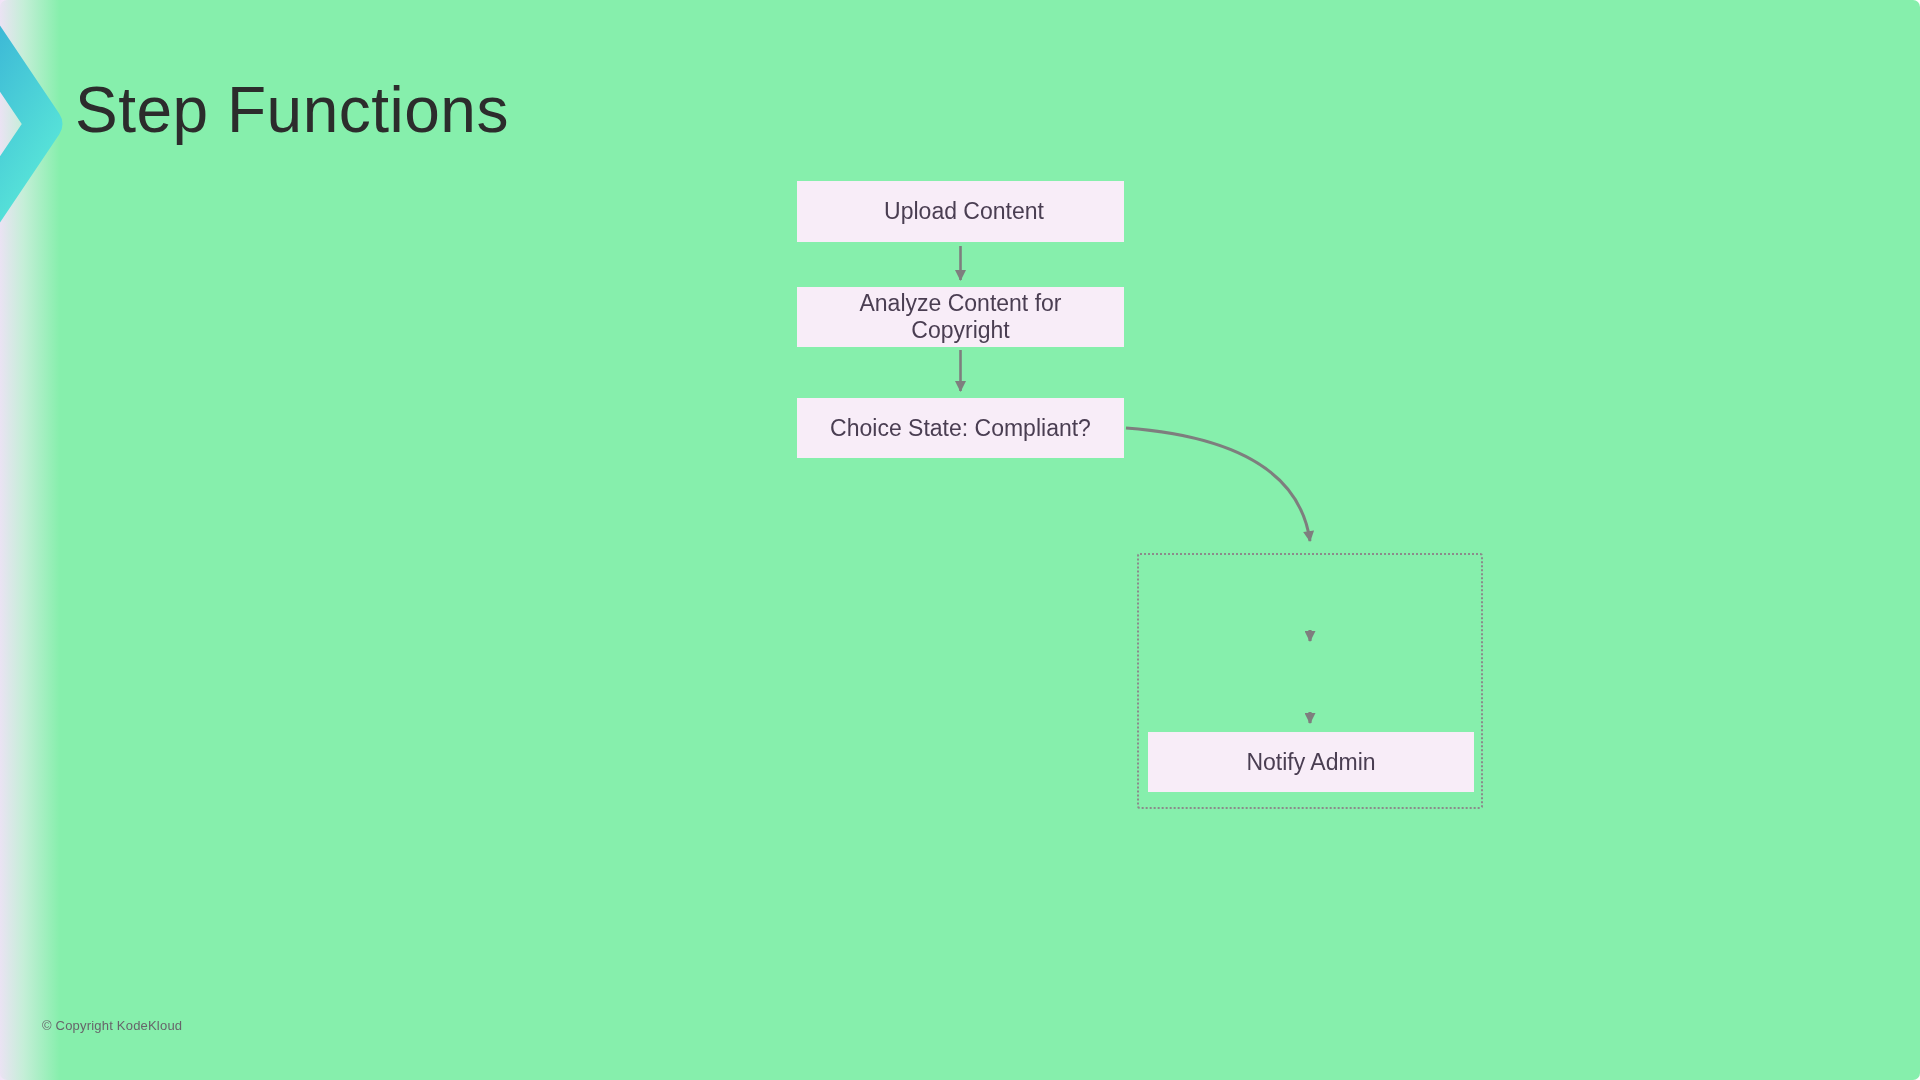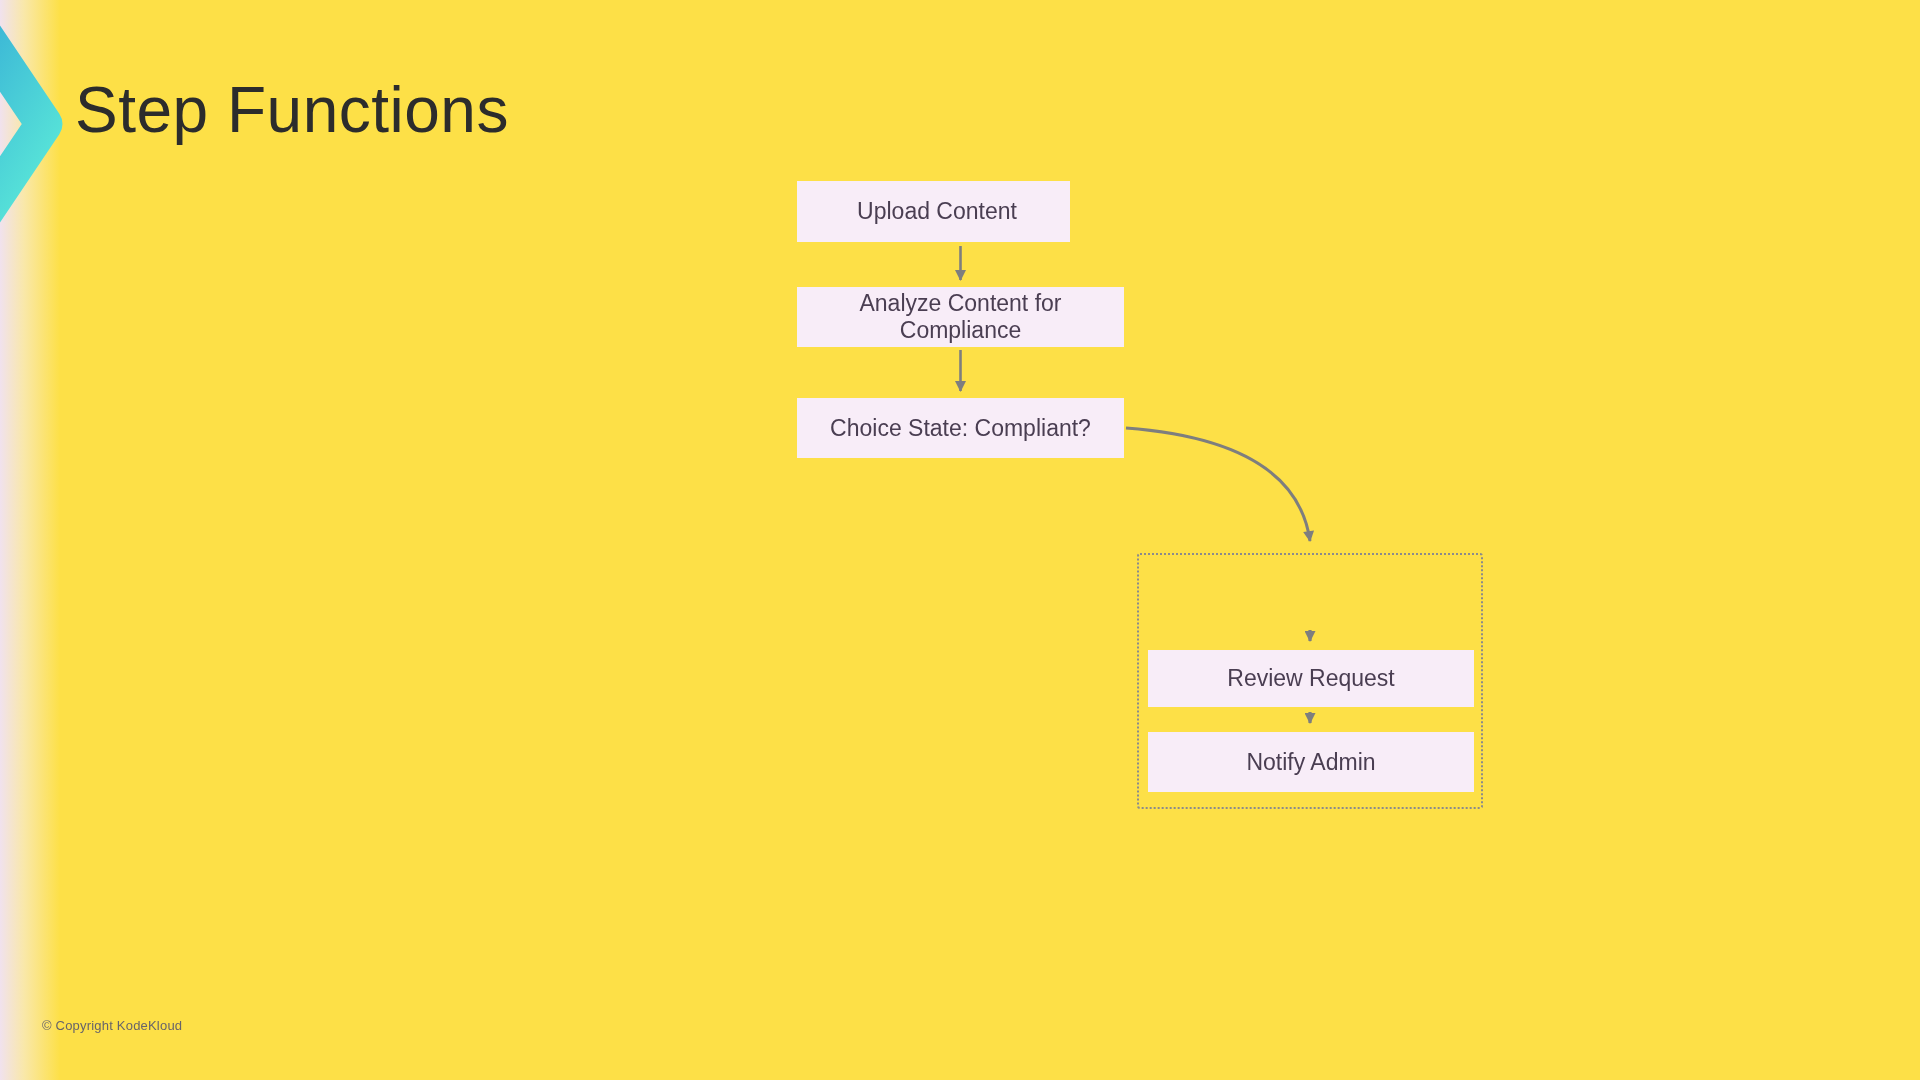--- a/index.html
+++ b/index.html
@@ -8,21 +8,22 @@
     font-family: "Liberation Sans", "DejaVu Sans", sans-serif;
     background: #ffffff;
     position: relative;
     overflow: hidden;
   }
   .slide {
     position: absolute;
     inset: 0;
     width: 1920px;
     height: 1080px;
-    background: #fde047;
+    background: #86efac;
+    border-radius: 7px;
   }
   
   .left-tint {
     position: absolute;
     left: 0; top: 0;
     width: 60px; height: 1080px;
     background: linear-gradient(to right, rgba(240,226,247,0.95) 0%, rgba(246,238,250,0.55) 40%, rgba(255,255,255,0) 100%);
     pointer-events: none;
   }
   .logo {
@@ -51,21 +52,21 @@
     background: #f8edf8;
     color: #4a3e52;
     font-size: 23px;
     line-height: 27px;
     display: flex;
     align-items: center;
     justify-content: center;
     text-align: center;
   }
   .node .node-text { display: block; max-width: 305px; }
-  .node-upload  { left: 797px; top: 181px; width: 273px; height: 61px; padding-left: 7px; }
+  .node-upload  { left: 797px; top: 181px; width: 327px; height: 61px; padding-left: 7px; }
   .node-analyze { left: 797px; top: 287px; width: 327px; height: 60px; }
   .node-choice  { left: 797px; top: 398px; width: 327px; height: 60px; }
   .branch-group {
     position: absolute;
     left: 1137px; top: 553px;
     width: 346px; height: 256px;
     border: 2px dotted #8b8b8b;
     border-radius: 3px;
     background: transparent;
   }
@@ -111,30 +112,27 @@
     <line x1="960.5" y1="350" x2="960.5" y2="391" stroke="#7e7e7e" stroke-width="2.6" marker-end="url(#arrowhead)"></line>
     <path d="M 1126 428 C 1232 436 1300 470 1310 541" fill="none" stroke="#7e7e7e" stroke-width="3" marker-end="url(#arrowhead)"></path>
     <line x1="1310" y1="630" x2="1310" y2="641" stroke="#7e7e7e" stroke-width="3.2" marker-end="url(#arrowhead)"></line>
     <line x1="1310" y1="712" x2="1310" y2="723" stroke="#7e7e7e" stroke-width="3.2" marker-end="url(#arrowhead)"></line>
   </svg>
 
   <div class="node node-upload">
     <span class="node-text">Upload Content</span>
   </div>
   <div class="node node-analyze">
-    <span class="node-text">Analyze Content for Compliance</span>
+    <span class="node-text">Analyze Content for Copyright</span>
   </div>
   <div class="node node-choice">
     <span class="node-text">Choice State: Compliant?</span>
   </div>
 
   <div class="branch-group">
-    <div class="node node-review">
-      <span class="node-text">Review Request</span>
-    </div>
     <div class="node node-notify">
       <span class="node-text">Notify Admin</span>
     </div>
   </div>
 
   <div class="copyright">© Copyright KodeKloud</div>
 
 </div>
 
 </body></html>

